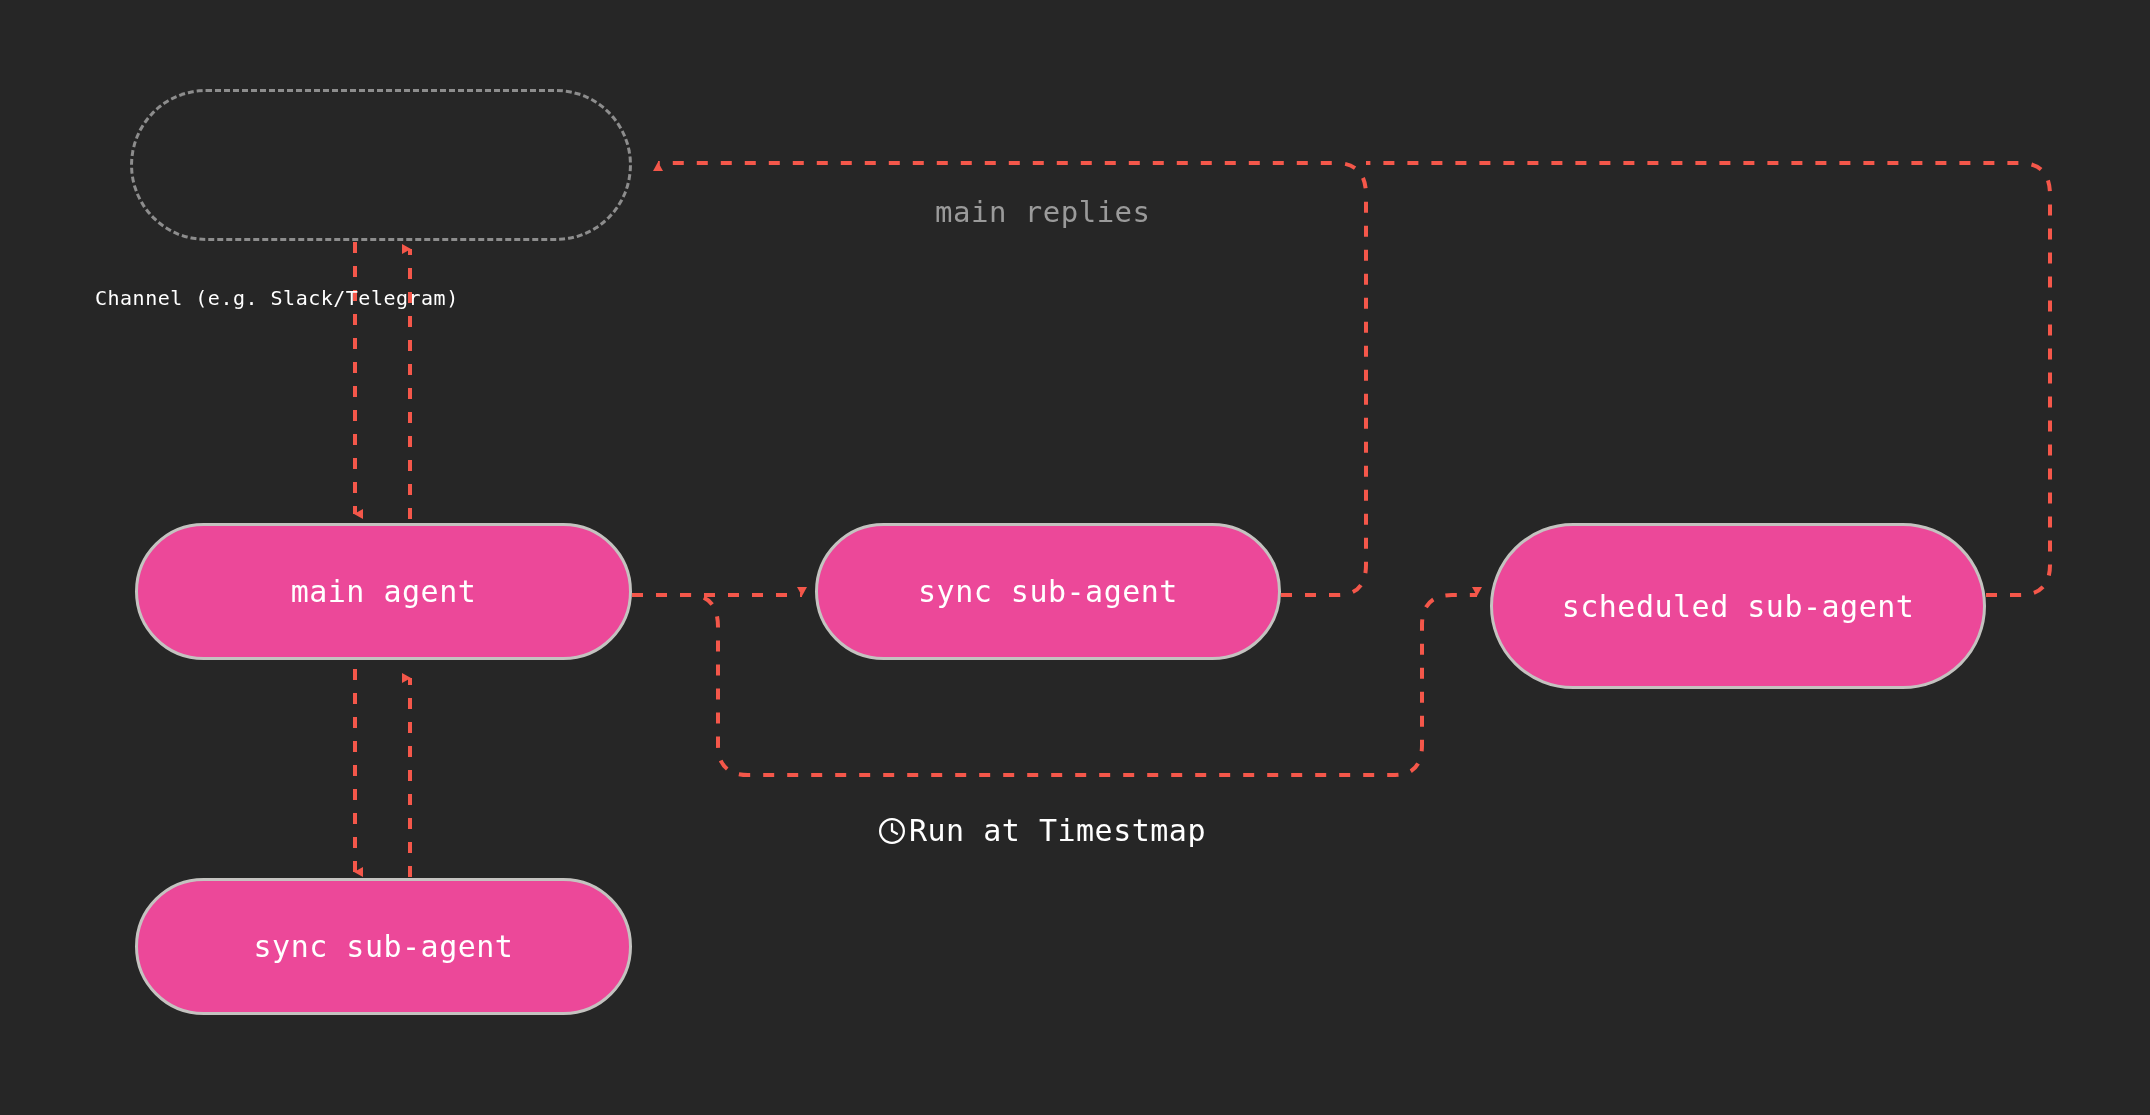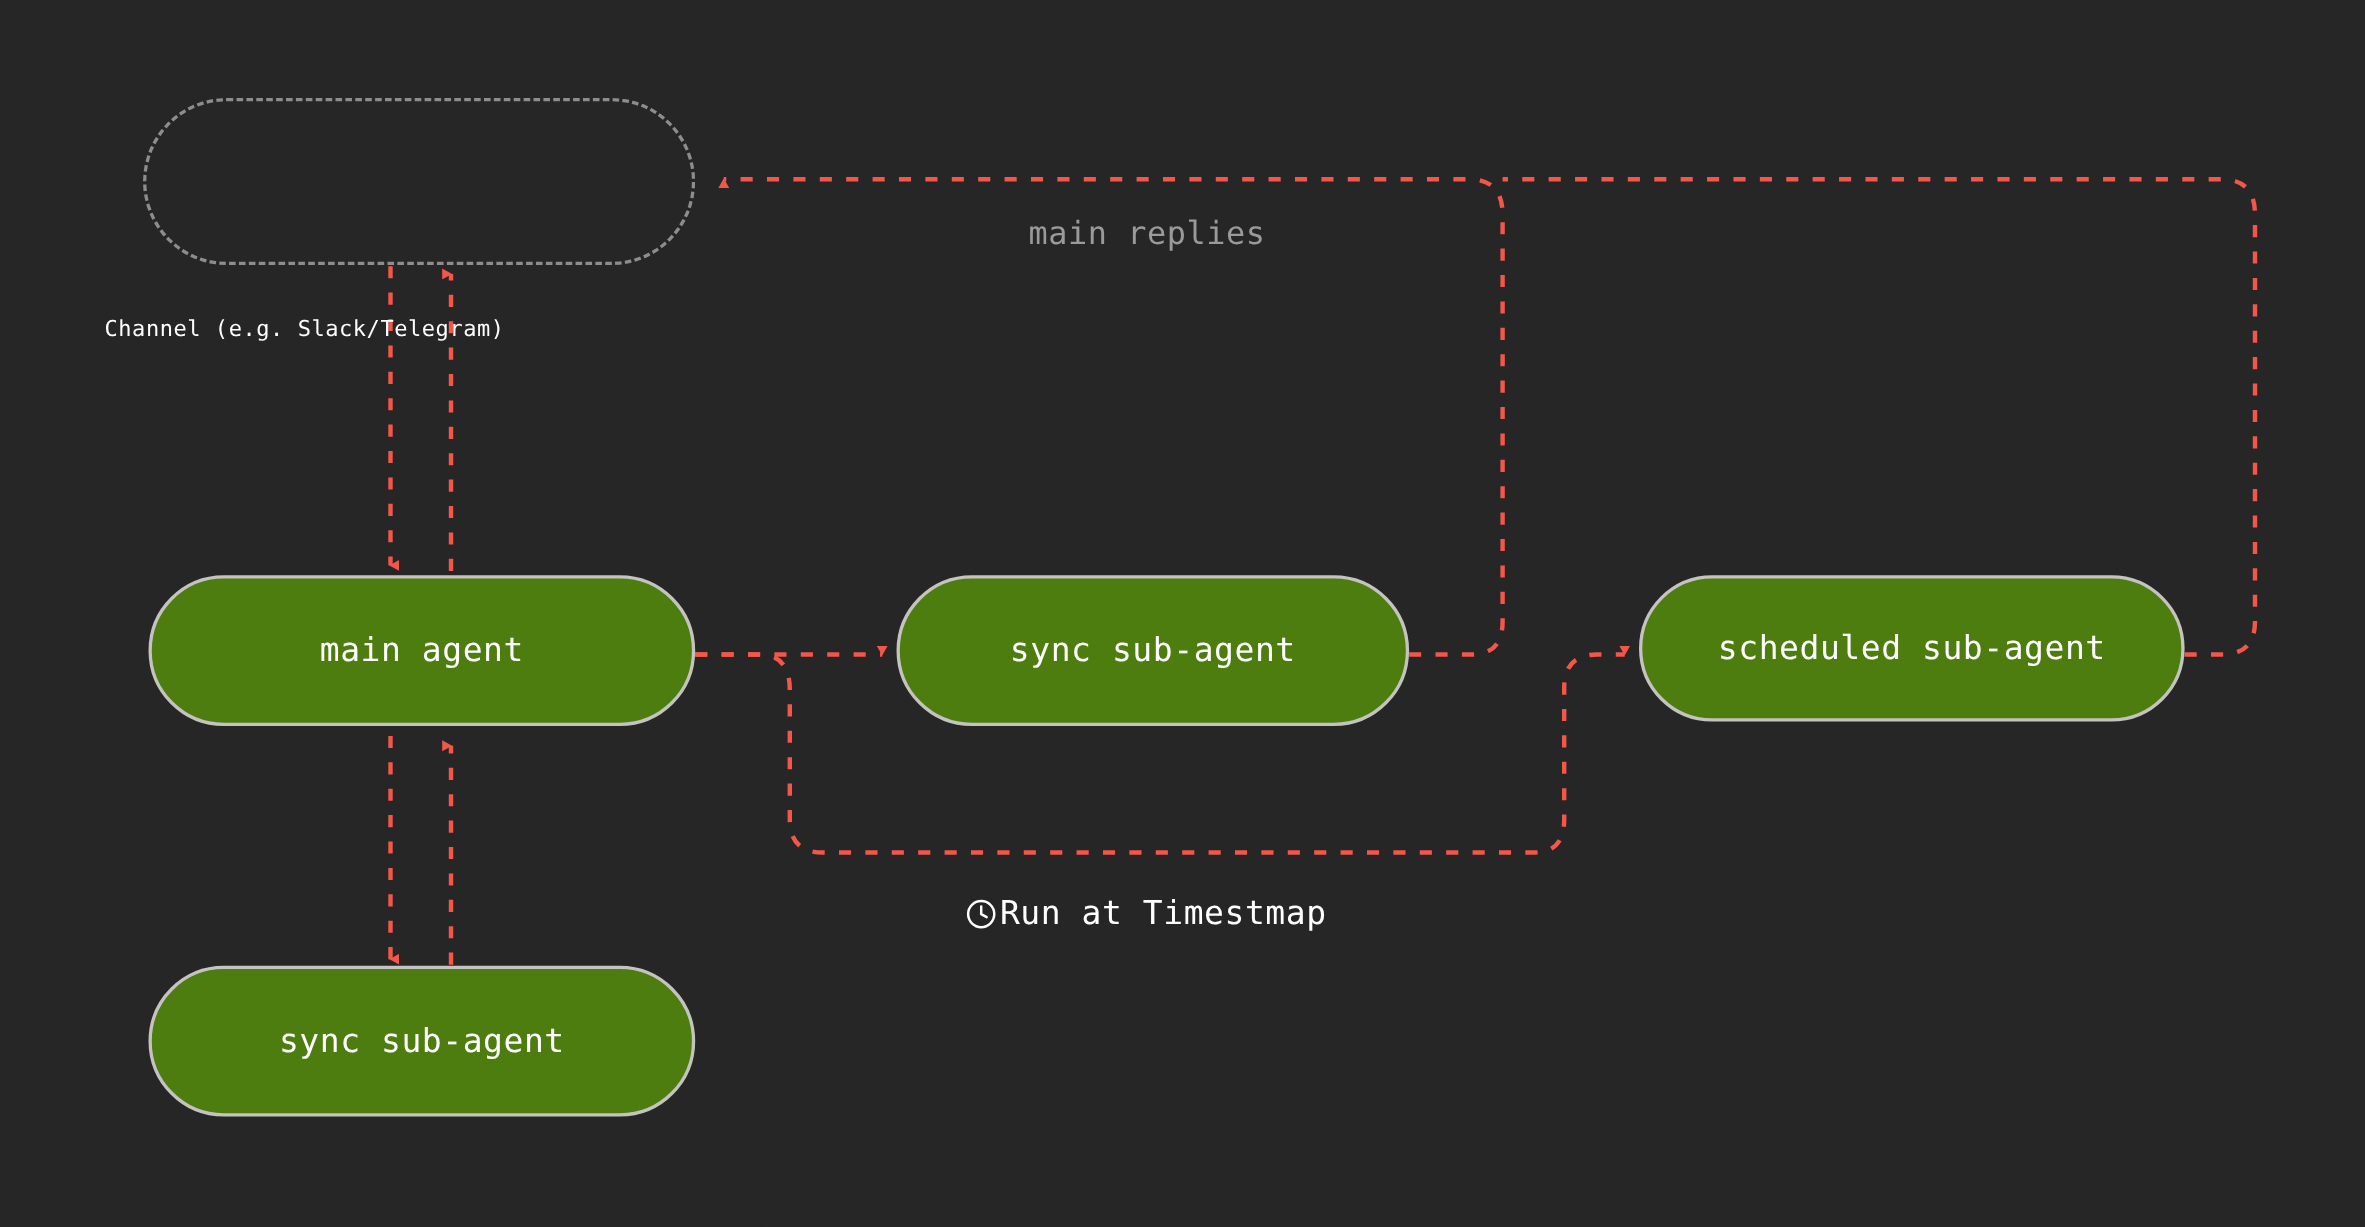--- a/index.html
+++ b/index.html
@@ -26,21 +26,21 @@
     height: 1115px;
     pointer-events: none;
   }
   .node {
     position: absolute;
     box-sizing: border-box;
     display: flex;
     align-items: center;
     justify-content: center;
     border-radius: 999px;
-    background: #4d7c0f;
+    background: #ec4899;
     border: 3px solid #c4c3c0;
     color: #ffffff;
     font-size: 30px;
     letter-spacing: 0.5px;
     white-space: nowrap;
   }
   .node.dashed {
     background: transparent;
     border: 3px dashed #8d8d8d;
   }
@@ -126,21 +126,21 @@
   <div class="edge-label" style="left:935px; top:195px;">main replies</div>
 
   <div class="node" style="left:135px; top:523px; width:497px; height:137px;">
     <span class="node-label">main agent</span>
   </div>
 
   <div class="node" style="left:815px; top:523px; width:466px; height:137px;">
     <span class="node-label">sync sub-agent</span>
   </div>
 
-  <div class="node" style="left:1490px; top:523px; width:496px; height:133px;">
+  <div class="node" style="left:1490px; top:523px; width:496px; height:166px;">
     <span class="node-label">scheduled sub-agent</span>
   </div>
 
   <div class="node" style="left:135px; top:878px; width:497px; height:137px;">
     <span class="node-label">sync sub-agent</span>
   </div>
 
   <div class="icon-label" style="left:877px; top:813px;">
     <span class="clock-icon">
       <svg width="30" height="30" viewBox="0 0 24 24" xmlns="http://www.w3.org/2000/svg">

